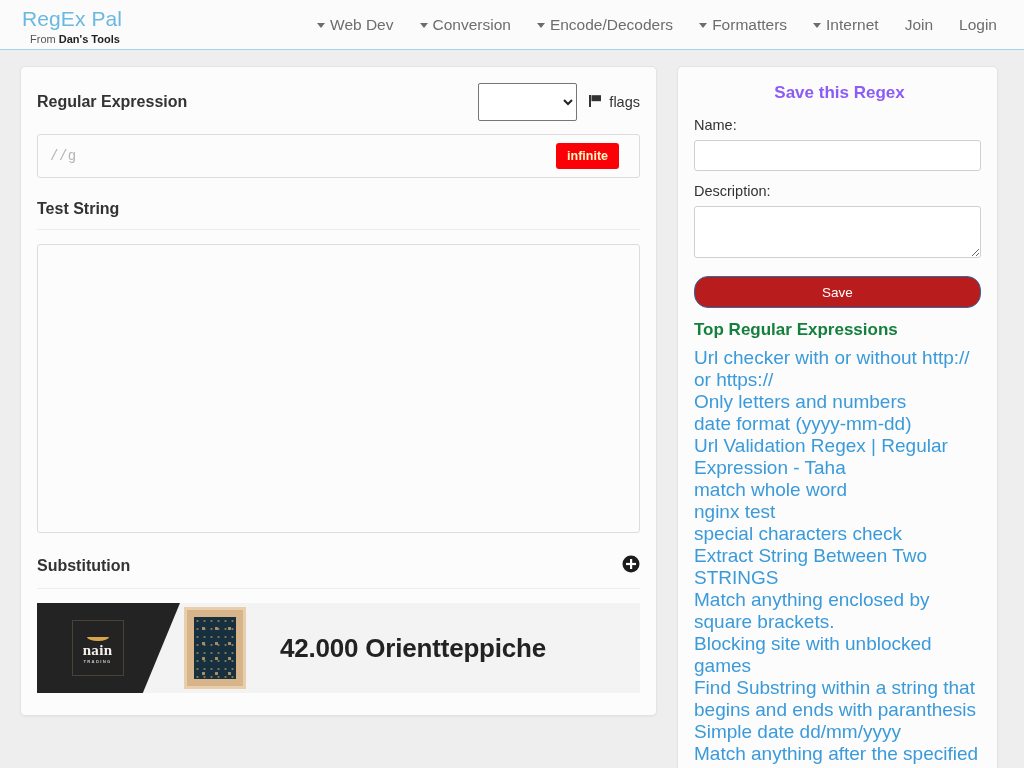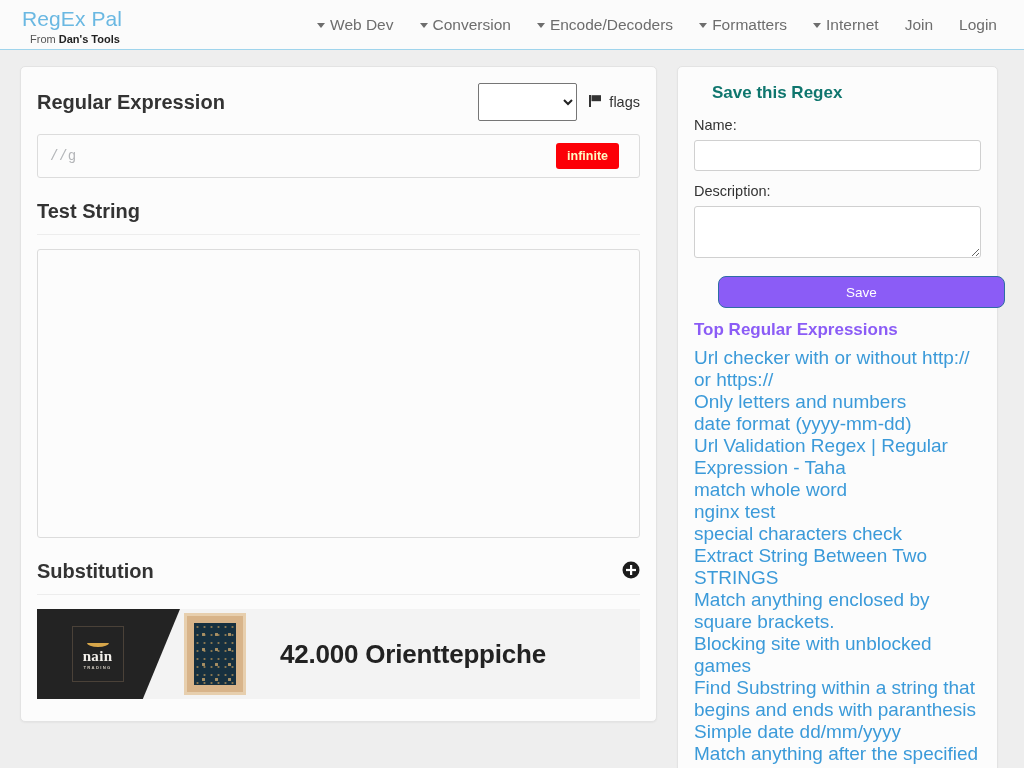--- a/index.html
+++ b/index.html
@@ -91,21 +91,21 @@
 
   
   .regex-panel { padding: 16px 16px 0 16px; }
   .sect-head {
     display: flex;
     align-items: center;
     justify-content: space-between;
     min-height: 26px;
   }
   .sect-title {
-    font-size: 20px;
+    font-size: 16px;
     font-weight: bold;
     color: #333;
   }
   .head-right {
     display: flex;
     align-items: center;
     gap: 12px;
   }
   .lang-select {
     font-family: "Liberation Sans", sans-serif;
@@ -279,22 +279,23 @@
   .ad-footer {
     height: 22px;
     background: #fcfcfc;
   }
 
   
   .save-panel { padding: 16px 16px 14px 16px; }
   .save-title {
     font-size: 17px;
     font-weight: bold;
-    color: #0f766e;
-    margin: 0 0 14px 18px;
+    color: #8b5cf6;
+    margin: 0 0 14px 4px;
+    text-align: center;
   }
   .field-label {
     font-size: 14.5px;
     color: #333;
     display: block;
     margin-bottom: 7px;
   }
   .text-input {
     width: 100%;
     height: 31px;
@@ -317,33 +318,32 @@
     font-size: 13px;
     padding: 6px 8px;
     font-family: "Liberation Sans", sans-serif;
     resize: vertical;
     display: block;
     margin-bottom: 18px;
   }
   .save-btn {
     width: 100%;
     height: 32px;
-    background: #8b5cf6;
+    background: #b91c1c;
     border: 1px solid #2e6da4;
-    border-radius: 8px;
+    border-radius: 14px;
     color: #fff;
     font-size: 13.5px;
     font-family: "Liberation Sans", sans-serif;
     cursor: pointer;
-    margin-left: 24px;
   }
   .top-title {
     font-size: 17px;
     font-weight: bold;
-    color: #8b5cf6;
+    color: #15803d;
     margin: 12px 0 7px 0;
   }
   .top-list {
     list-style: none;
     margin: 0; padding: 0;
   }
   .top-list li {
     font-size: 19px;
     line-height: 22px;
     color: #3b9ad9;

